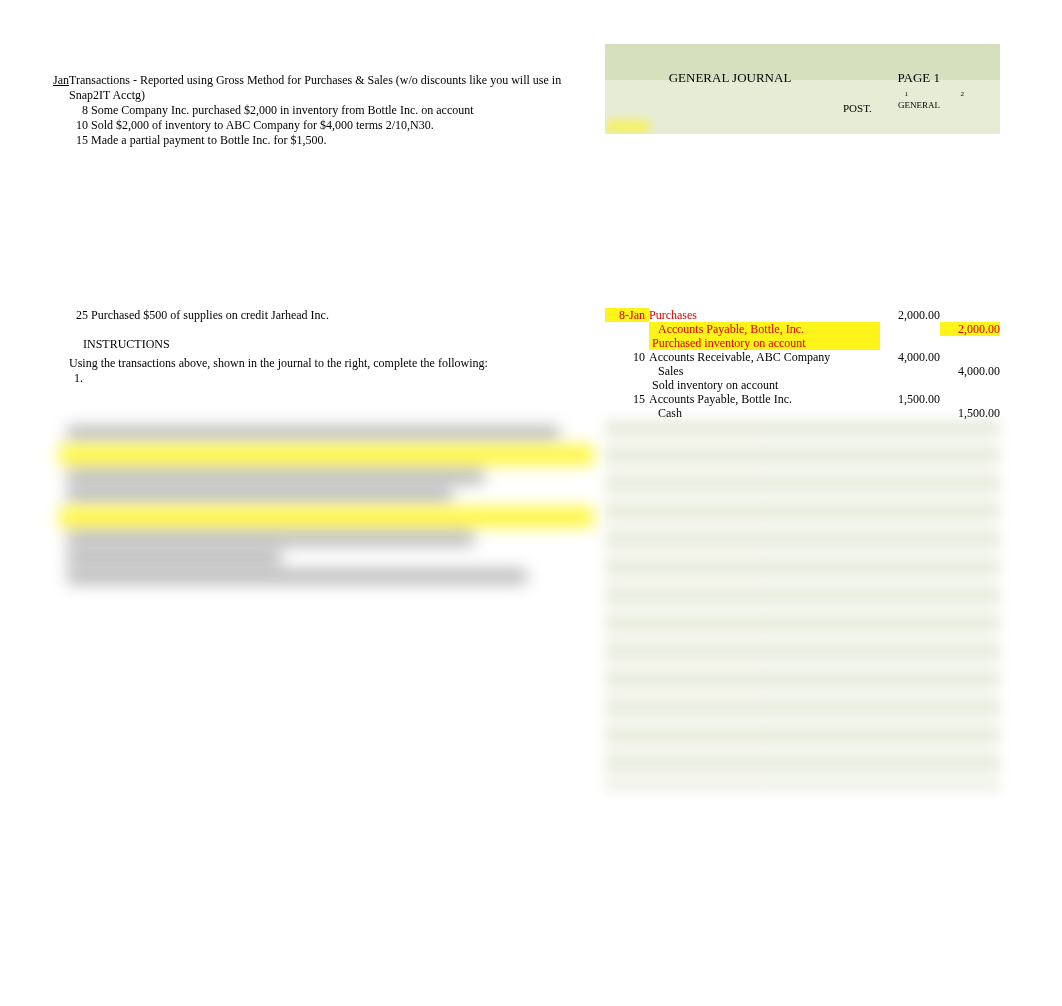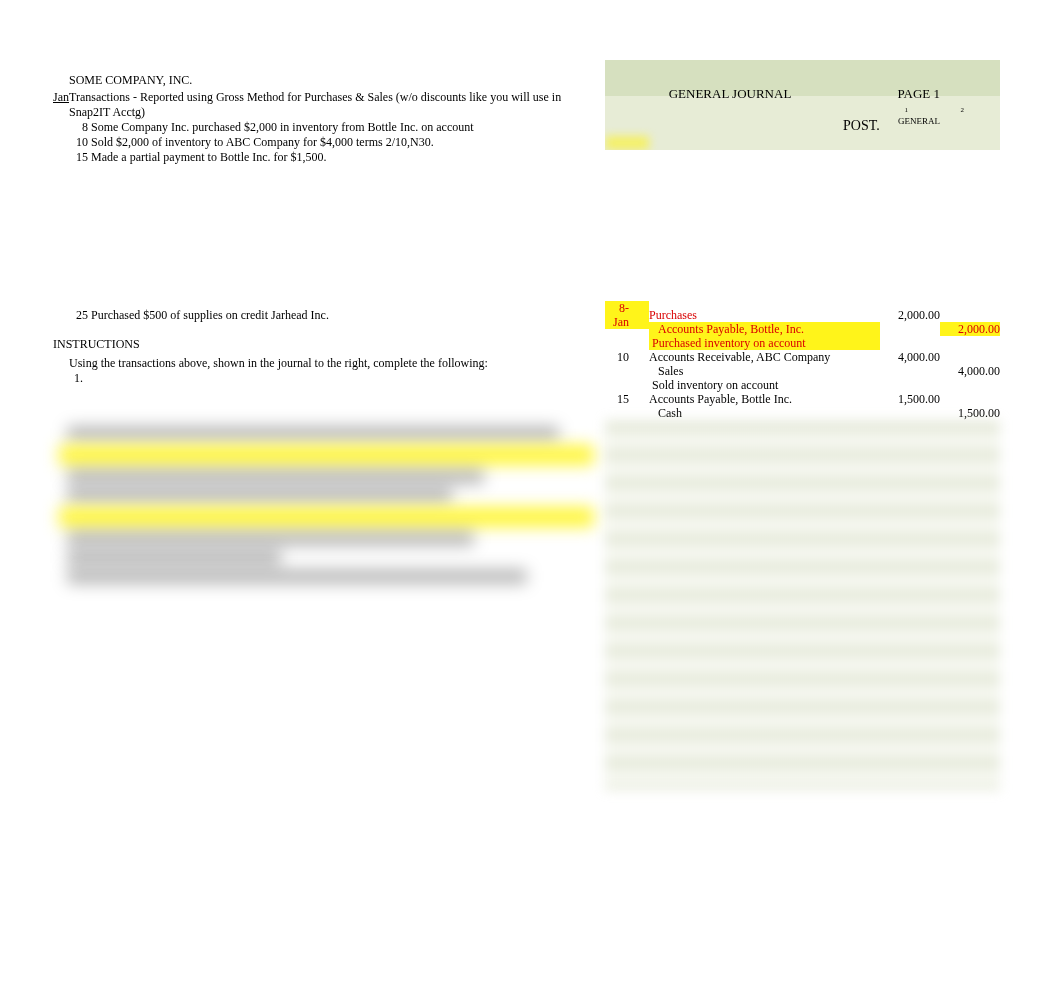--- a/index.html
+++ b/index.html
@@ -43,21 +43,21 @@
     .trans-text {
       flex: 1;
     }
     .left-bottom {
       position: absolute;
       left: 47px;
       top: 308px;
       width: 555px;
     }
     .instr-head {
-      margin-left: 6px;
+      margin-left: 36px;
       margin-top: 14px;
       margin-bottom: 4px;
     }
     .instr-line {
       margin-left: 22px;
       line-height: 15px;
     }
     .instr-numbered {
       margin-left: 22px;
       display: flex;
@@ -65,21 +65,21 @@
     .instr-num {
       width: 20px;
       text-align: right;
       padding-right: 6px;
     }
 
     
     .right-col {
       position: absolute;
       left: 605px;
-      top: 60px;
+      top: 44px;
       width: 395px;
     }
     .gj-header {
       position: relative;
       height: 90px;
       background: linear-gradient(to bottom, #d6e0bf 0%, #d6e0bf 40%, #e7ecd6 40%, #e7ecd6 100%);
       overflow: hidden;
     }
     .gj-title {
       position: absolute;
@@ -92,21 +92,21 @@
     .gj-page {
       position: absolute;
       top: 26px;
       right: 60px;
       font-size: 13px;
     }
     .gj-post {
       position: absolute;
       top: 58px;
       left: 238px;
-      font-size: 14px;
+      font-size: 11px;
     }
     .gj-general {
       position: absolute;
       top: 56px;
       right: 60px;
       font-size: 9px;
     }
     .gj-num1 {
       position:absolute;
       top: 46px;
@@ -138,21 +138,21 @@
     .jrow {
       display: flex;
       align-items: center;
       height: 14px;
       line-height: 14px;
       font-size: 12px;
     }
     .jrow .jdate {
       width: 44px;
       text-align: right;
-      padding-right: 20px;
+      padding-right: 4px;
     }
     .jrow .jdesc {
       flex: 1;
       padding-left: 0;
       white-space: nowrap;
     }
     .jrow .jdr {
       width: 60px;
       text-align: right;
     }
@@ -191,21 +191,20 @@
       filter: blur(8px);
     }
     .left-blur .dark { background: rgba(0,0,0,0.28); }
     .left-blur .yellow { background: rgba(255,244,26,0.85); height: 20px; }
 
   </style>
 </head>
 <body>
 
 <div class="left-col">
-  <div class="company">SOME COMPANY, INC.</div>
   <div class="trans-line">
     <span class="month-cell">Jan</span>
     <span class="trans-text">Transactions - Reported using Gross Method for Purchases &amp; Sales (w/o discounts like you will use in Snap2IT Acctg)</span>
   </div>
   <div id="tx-top">
       <div class="trans-line">
         <span class="month-cell"></span>
         <span class="day-cell">8</span>
         <span class="trans-text">Some Company Inc. purchased $2,000 in inventory from Bottle Inc. on account</span>
       </div>

